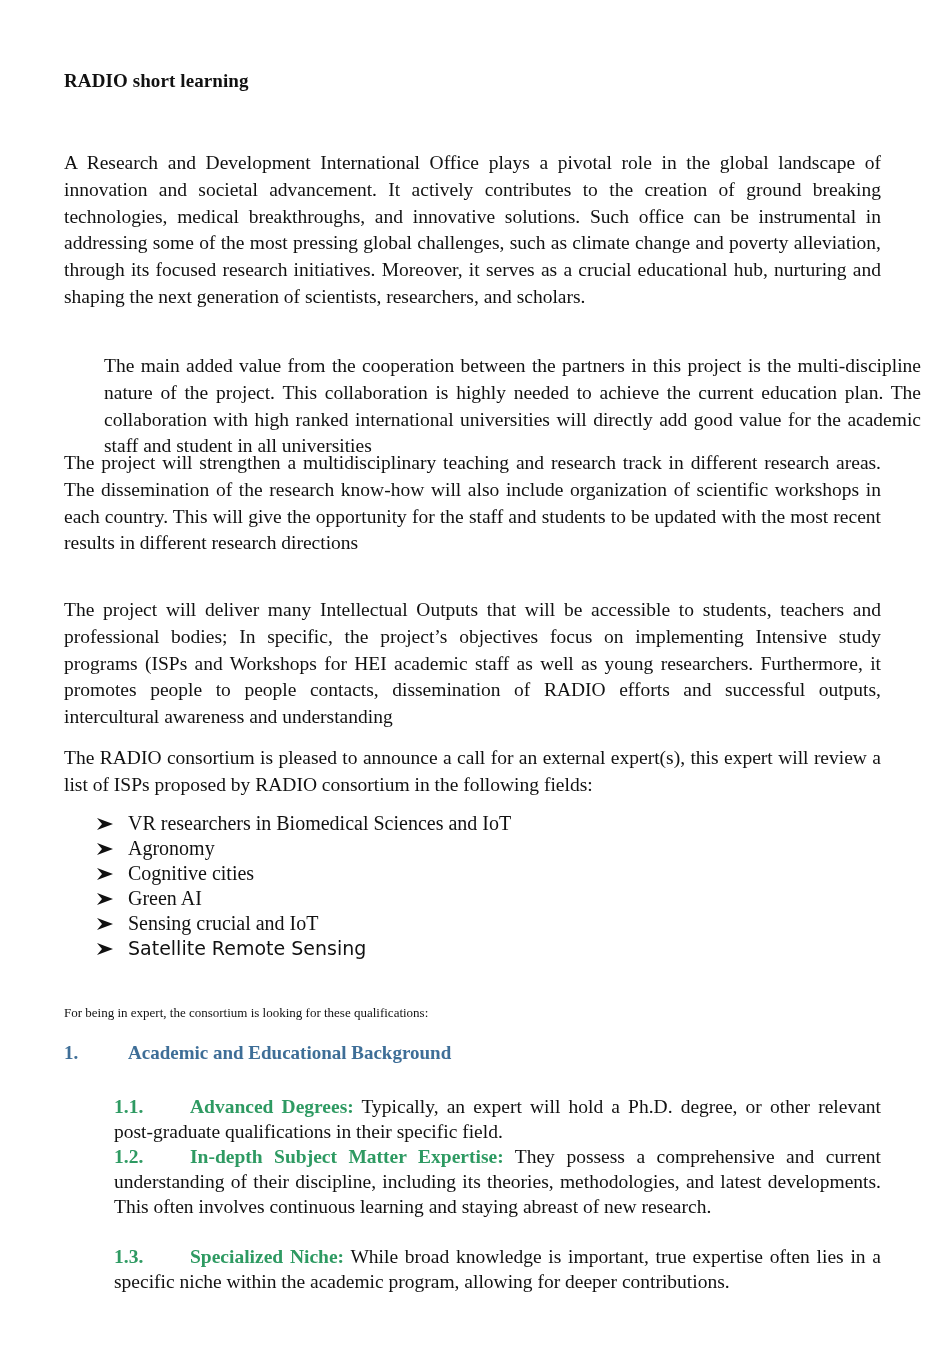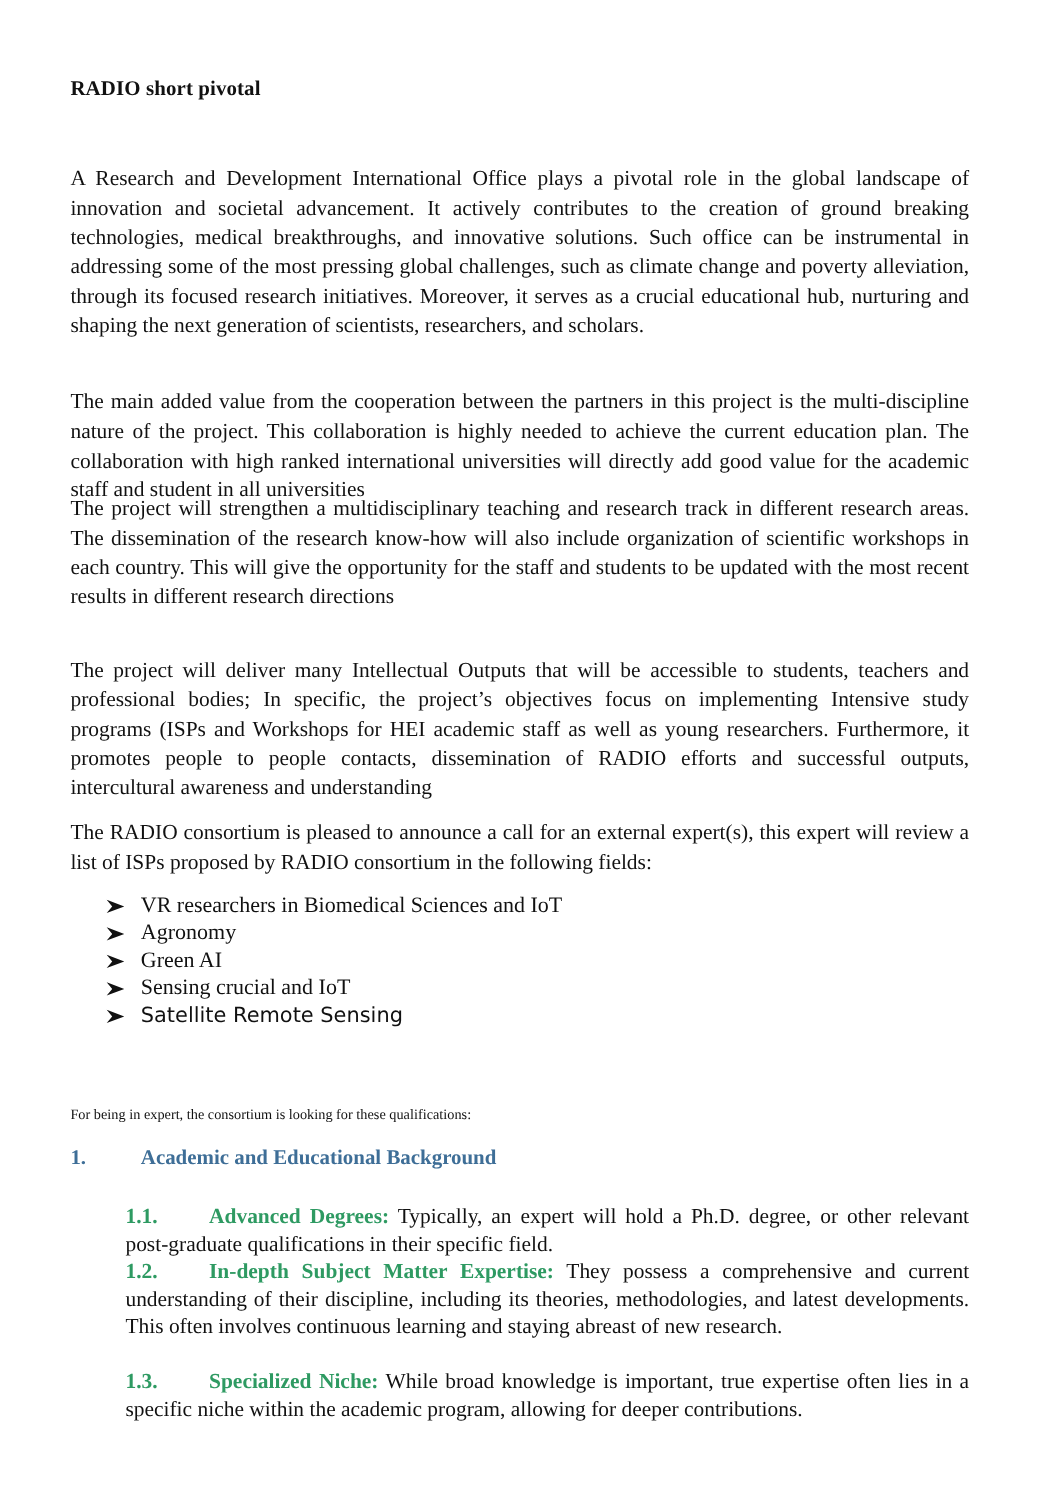--- a/index.html
+++ b/index.html
@@ -32,21 +32,21 @@
     .para {
       position: absolute;
       left: 64px;
       width: 817px;
       font-size: 19.5px;
       line-height: 26.8px;
       text-align: justify;
       margin: 0;
     }
     #p1 { top: 150px; }
-    #p2 { top: 353px; }
+    #p2 { top: 353px; margin-left: 40px; }
     #p3 { top: 450px; }
     #p4 { top: 597px; }
     #p5 { top: 745px; }
 
     .fields {
       position: absolute;
       left: 96px;
       top: 811px;
       margin: 0;
       padding: 0;
@@ -110,21 +110,21 @@
     }
     #sub1 { top: 1094px; }
     #sub2 { top: 1144px; }
     #sub3 { top: 1244px; }
   </style>
 </head>
 <body>
 
 <div class="page">
 
-  <div class="title">RADIO short pivotal</div>
+  <div class="title">RADIO short learning</div>
 
   <p class="para" id="p1">A Research and Development International Office plays a pivotal role in the global landscape of innovation and societal advancement. It actively contributes to the creation of ground breaking technologies, medical breakthroughs, and innovative solutions. Such office can be instrumental in addressing some of the most pressing global challenges, such as climate change and poverty  alleviation, through its focused research initiatives. Moreover, it serves as a crucial educational hub, nurturing and shaping the next generation of scientists, researchers, and scholars.</p>
   <p class="para" id="p2">The main added value from the cooperation between the partners in this project is the multi-discipline nature of the project. This collaboration is highly needed to achieve the current education plan. The collaboration with high ranked international universities will directly add good value for the academic staff and student in all universities</p>
   <p class="para" id="p3">The project will strengthen a multidisciplinary teaching and research track in different research areas. The dissemination of the research know-how will also include organization of scientific workshops in each country. This will give the opportunity for the staff and students to be updated with the most recent results in different research directions</p>
   <p class="para" id="p4">The project will deliver many Intellectual Outputs that will be accessible to students, teachers  and professional bodies; In specific, the project’s objectives focus on implementing Intensive study programs (ISPs and Workshops for HEI academic staff as well as young researchers. Furthermore, it promotes people to people contacts, dissemination of RADIO efforts and successful outputs, intercultural awareness and understanding</p>
   <p class="para" id="p5">The RADIO consortium is pleased to announce a call for an external expert(s), this expert will review a list of ISPs proposed by RADIO consortium in the following fields:</p>
 
   <ul class="fields">
     <li>
       <span class="arrow">
@@ -141,20 +141,28 @@
           </svg>
       </span>
       <span class="label">Agronomy</span>
     </li>
     <li>
       <span class="arrow">
         <svg width="18" height="14" viewBox="0 0 18 14">
             <path d="M1 1 L17 7 L1 13 L6 7 Z" fill="#111"></path>
           </svg>
       </span>
+      <span class="label">Cognitive cities</span>
+    </li>
+    <li>
+      <span class="arrow">
+        <svg width="18" height="14" viewBox="0 0 18 14">
+            <path d="M1 1 L17 7 L1 13 L6 7 Z" fill="#111"></path>
+          </svg>
+      </span>
       <span class="label">Green AI</span>
     </li>
     <li>
       <span class="arrow">
         <svg width="18" height="14" viewBox="0 0 18 14">
             <path d="M1 1 L17 7 L1 13 L6 7 Z" fill="#111"></path>
           </svg>
       </span>
       <span class="label">Sensing crucial and IoT</span>
     </li>

